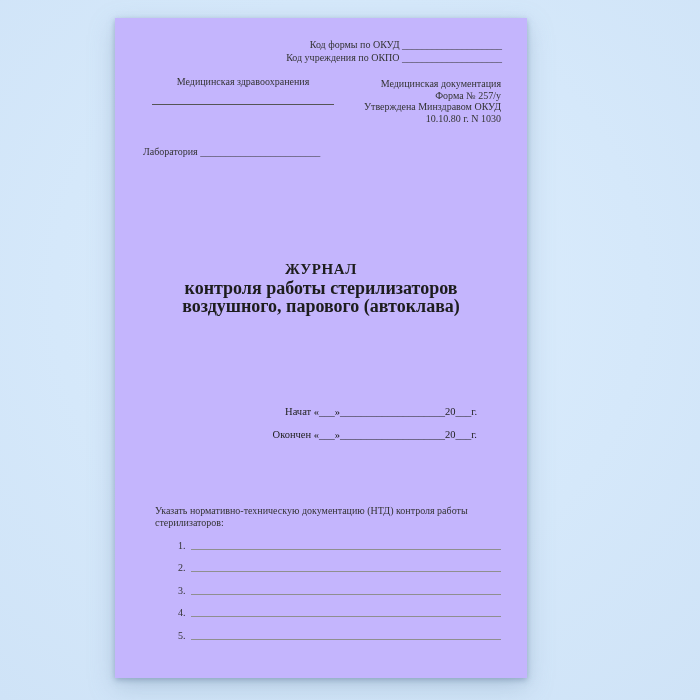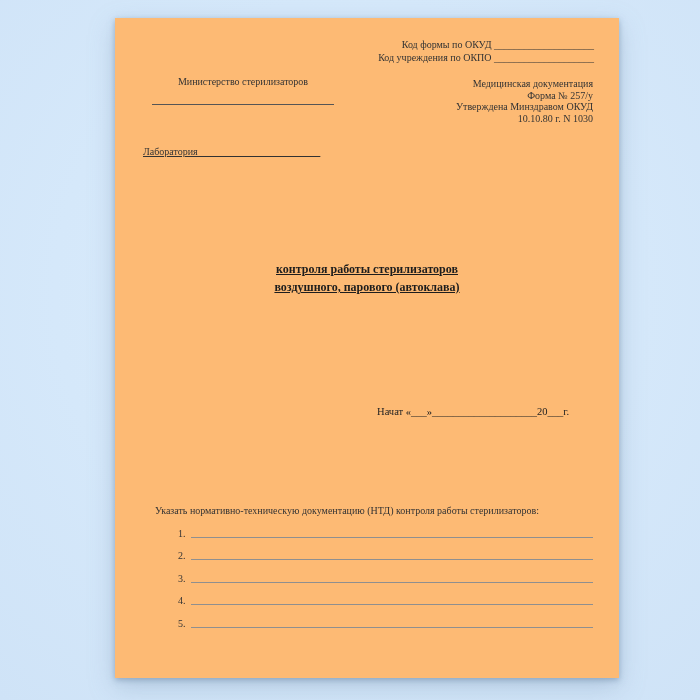--- a/index.html
+++ b/index.html
@@ -8,22 +8,22 @@
     position:relative;
     width:700px; height:700px;
     background: radial-gradient(circle at 50% 42%, #dcedfd 0%, #d5e8fa 55%, #cfe3f7 100%);
     font-family:"Liberation Serif","DejaVu Serif",serif;
     color:#2b2b2b;
     overflow:hidden;
   }
   .page {
     position:absolute;
     left:115px; top:18px;
-    width:504px; height:660px;
-    background:#fdba74;
+    width:412px; height:660px;
+    background:#c4b5fd;
     box-shadow: 0 2px 6px rgba(104,132,160,0.55), 0 9px 24px rgba(120,150,180,0.35);
   }
   .codes {
     position:absolute; top:20px; right:25px;
     font-size:10px; line-height:13px; text-align:right;
     color:#333;
     white-space:nowrap;
   }
   .ministry {
     position:absolute; left:30px; top:58px; width:196px;
@@ -33,31 +33,31 @@
     height:0; border-bottom:1px solid #555;
     width:182px; margin:17px auto 2px auto;
   }
   .meddoc {
     position:absolute; right:26px; top:60px;
     font-size:10px; line-height:11.6px; text-align:right; color:#333;
     white-space:nowrap;
   }
   .lab {
     position:absolute; left:28px; top:128px;
-    font-size:10px; color:#333; white-space:nowrap;text-decoration:underline;
+    font-size:10px; color:#333; white-space:nowrap;
   }
   .title-block {
     position:absolute; left:0; top:242px; width:100%;
     text-align:center; color:#1d1d1d;
   }
   .title-block .t1 {
     font-size:15px; font-weight:700; letter-spacing:0.6px; line-height:19px;
   }
   .title-block .t2 {
-    font-size:12px; font-weight:700; line-height:18px;text-decoration:underline;
+    font-size:18px; font-weight:700; line-height:18px;
   }
   .dates {
     position:absolute; right:50px; top:383px;
     text-align:right; font-size:10.5px; font-weight:400;
     line-height:22.5px; color:#222; white-space:nowrap;
   }
   .ntd {
     position:absolute; left:40px; right:26px; top:487px;
     font-size:10px; color:#333;
   }
@@ -78,40 +78,42 @@
 <body>
 
 <div class="page">
 
   <div class="codes">
     <div>Код формы по ОКУД ____________________</div>
     <div>Код учреждения по ОКПО ____________________</div>
   </div>
 
   <div class="ministry">
-    <div>Министерство стерилизаторов</div>
+    <div>Медицинская здравоохранения</div>
     <div class="blank-rule"></div>
   </div>
 
   <div class="meddoc">
     <div>Медицинская документация</div>
     <div>Форма № 257/у</div>
     <div>Утверждена Минздравом ОКУД</div>
     <div>10.10.80 г. N 1030</div>
   </div>
 
   <div class="lab">Лаборатория ________________________</div>
 
   <div class="title-block">
+    <div class="t1">ЖУРНАЛ</div>
     <div class="t2">контроля работы стерилизаторов</div>
     <div class="t2">воздушного, парового (автоклава)</div>
   </div>
 
   <div class="dates">
     <div>Начат «___»____________________20___г.</div>
+    <div>Окончен «___»____________________20___г.</div>
   </div>
 
   <div class="ntd">
     <div class="ntd-instruction">Указать нормативно-техническую документацию (НТД) контроля работы стерилизаторов:</div>
     <div class="ntd-rows">
       <div class="ntd-row">
         <span class="num">1.</span>
         <span class="rule"></span>
       </div>
       <div class="ntd-row">

